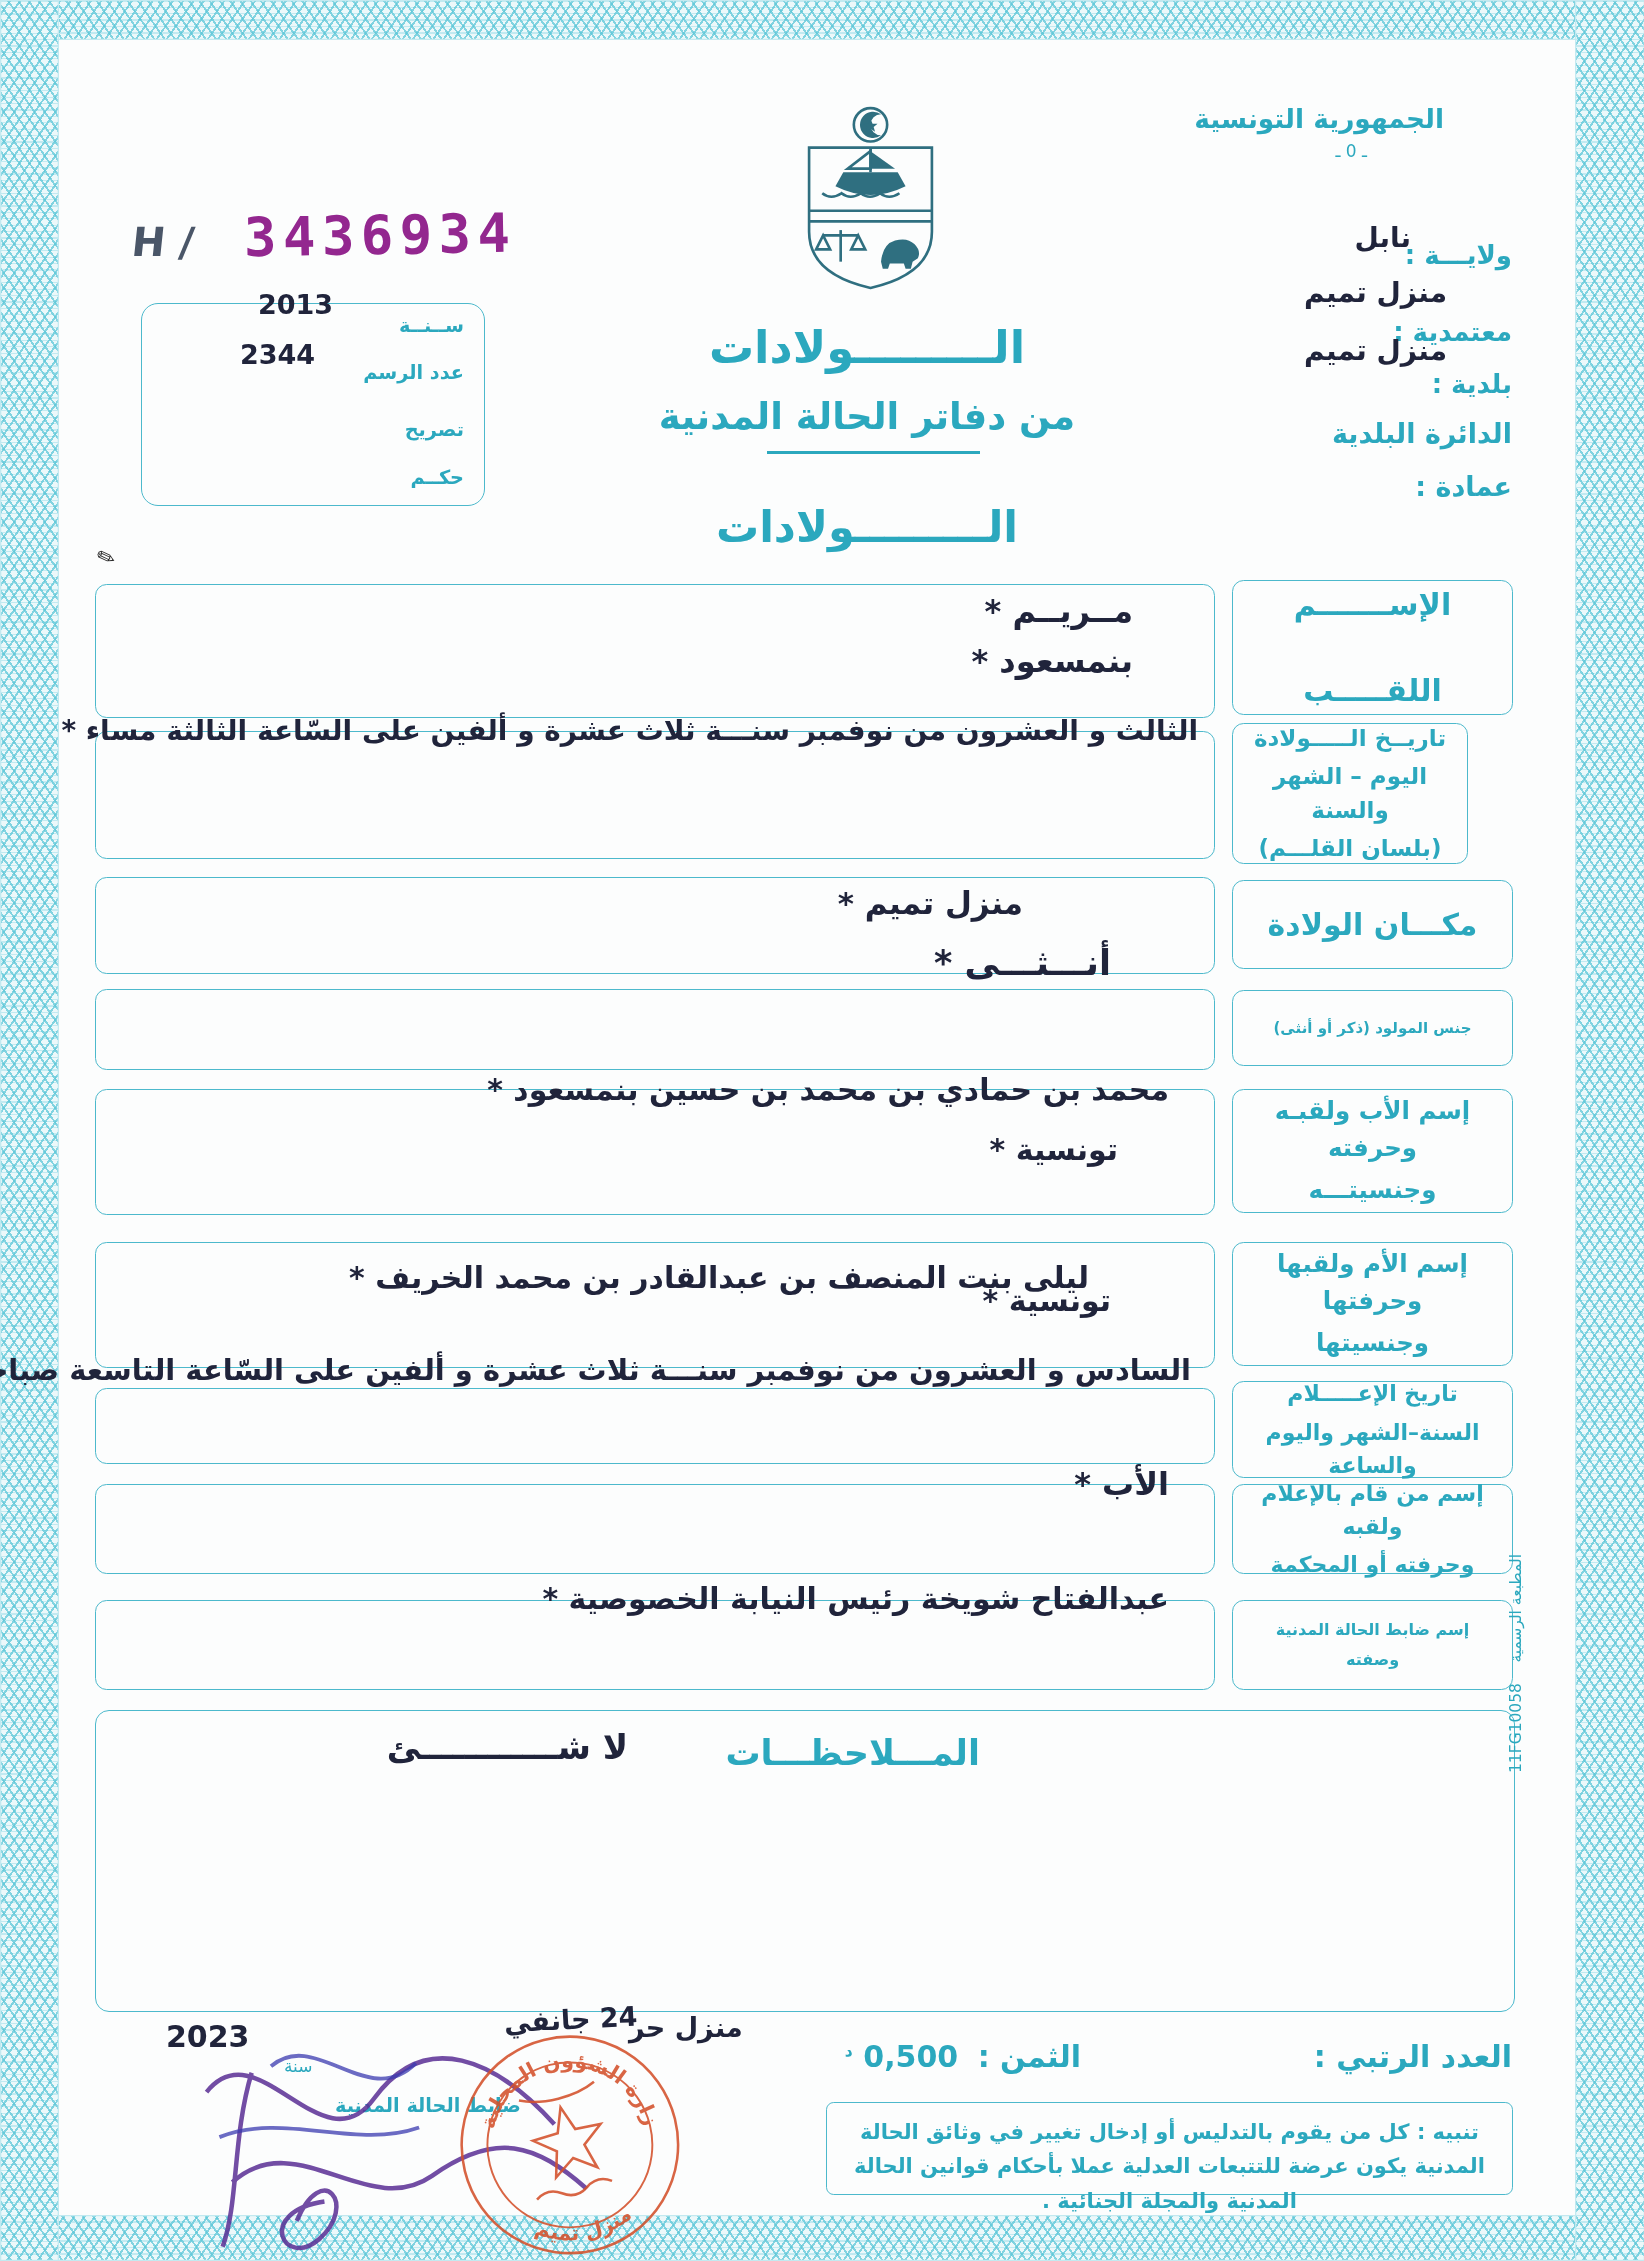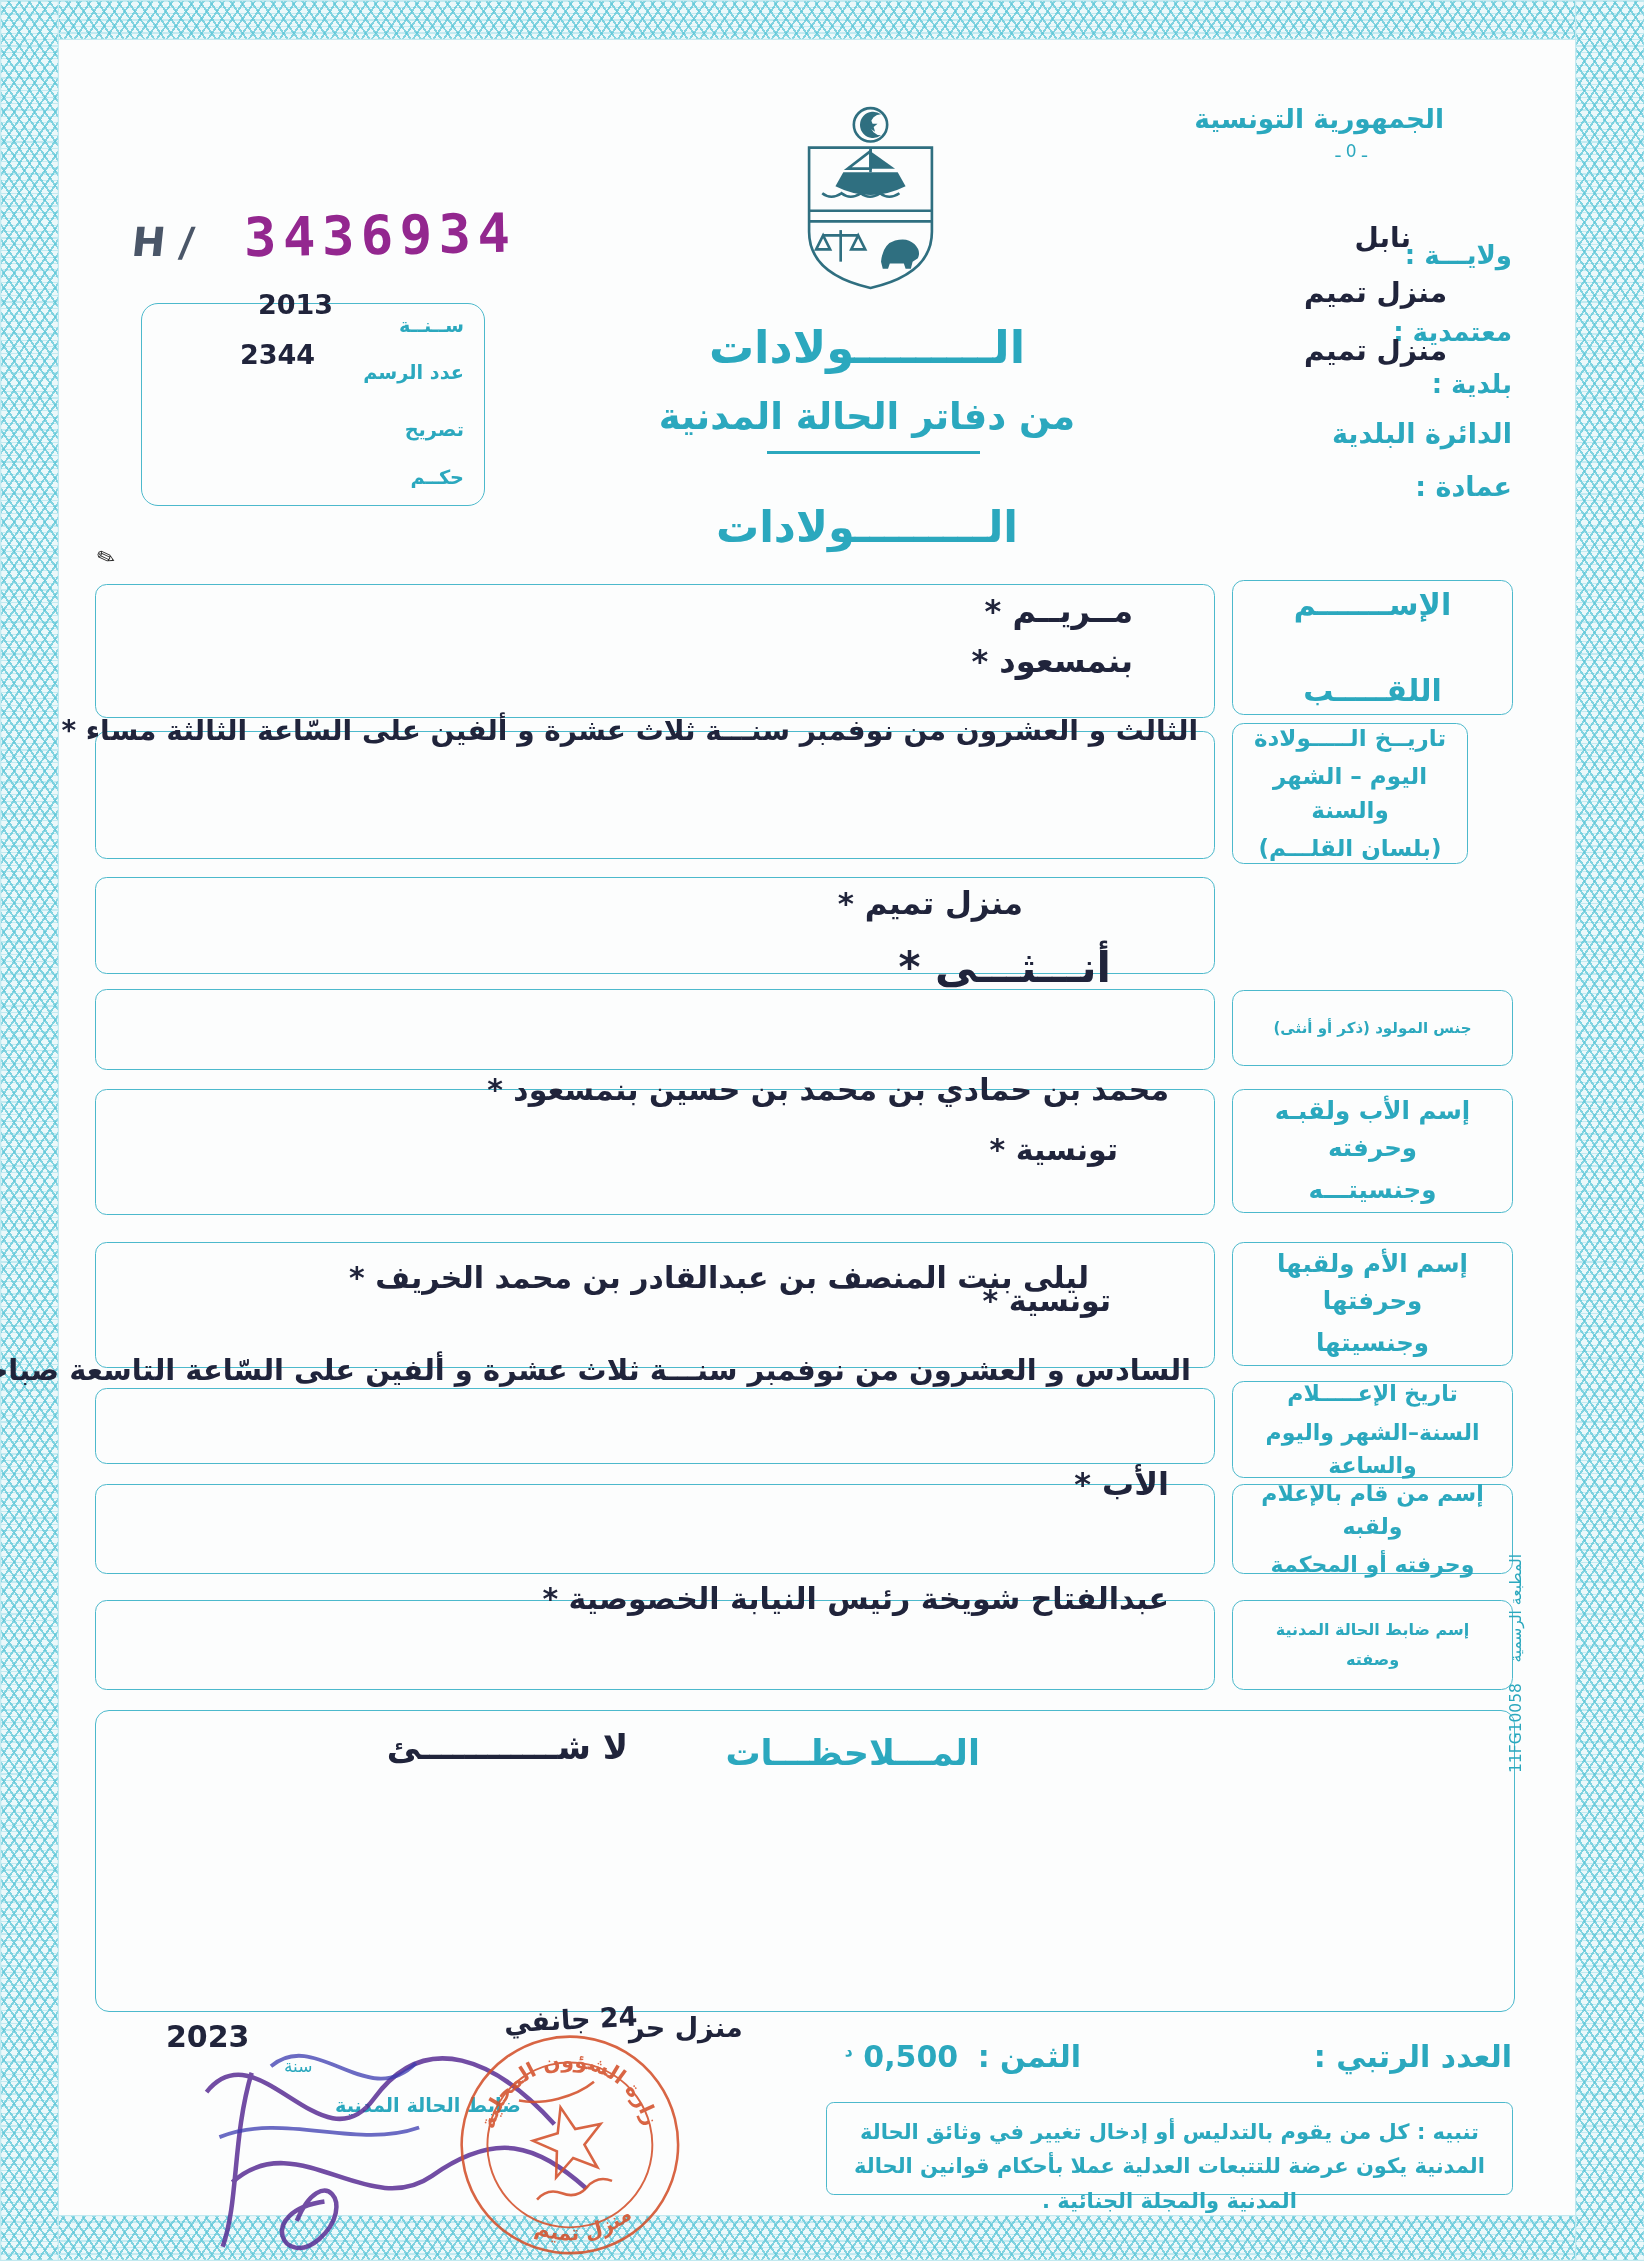--- a/index.html
+++ b/index.html
@@ -91,22 +91,25 @@
 
   <div class="box" style="left:95px;top:731px;width:1118px;height:126px;"></div>
   <div class="box lblbox" style="left:1232px;top:723px;width:236px;height:141px;font-size:23px;line-height:1.45;">
     <span>تاريــخ الـــــولادة</span>
     <span>اليوم – الشهر والسنة</span>
     <span>(بلسان القلـــم)</span>
   </div>
   <div class="abs rtl hand" style="right:446px;top:714px;font-size:28px;white-space:nowrap;">الثالث و العشرون من نوفمبر سنـــة ثلاث عشرة و ألفين على السّاعة الثالثة مساء *</div>
 
   <div class="box" style="left:95px;top:877px;width:1118px;height:95px;"></div>
+  <div class="box lblbox" style="left:1232px;top:880px;width:281px;height:89px;font-size:30px;">
+    <span>مكـــان الولادة</span>
+  </div>
   <div class="abs rtl hand" style="right:621px;top:885px;font-size:31px;">منزل تميم *</div>
-  <div class="abs rtl hand" style="right:533px;top:943px;font-size:42px;">أنـــثـــى *</div>
+  <div class="abs rtl hand" style="right:533px;top:943px;font-size:35px;">أنـــثـــى *</div>
 
   <div class="box" style="left:95px;top:989px;width:1118px;height:79px;"></div>
   <div class="box lblbox" style="left:1232px;top:990px;width:281px;height:76px;font-size:15px;">
     <span>جنس المولود (ذكر أو أنثى)</span>
   </div>
 
   <div class="box" style="left:95px;top:1089px;width:1118px;height:124px;"></div>
   <div class="box lblbox" style="left:1232px;top:1089px;width:281px;height:124px;font-size:24.5px;line-height:1.5;">
     <span>إسم الأب ولقبـه وحرفته</span>
     <span>وجنسيتـــه</span>

